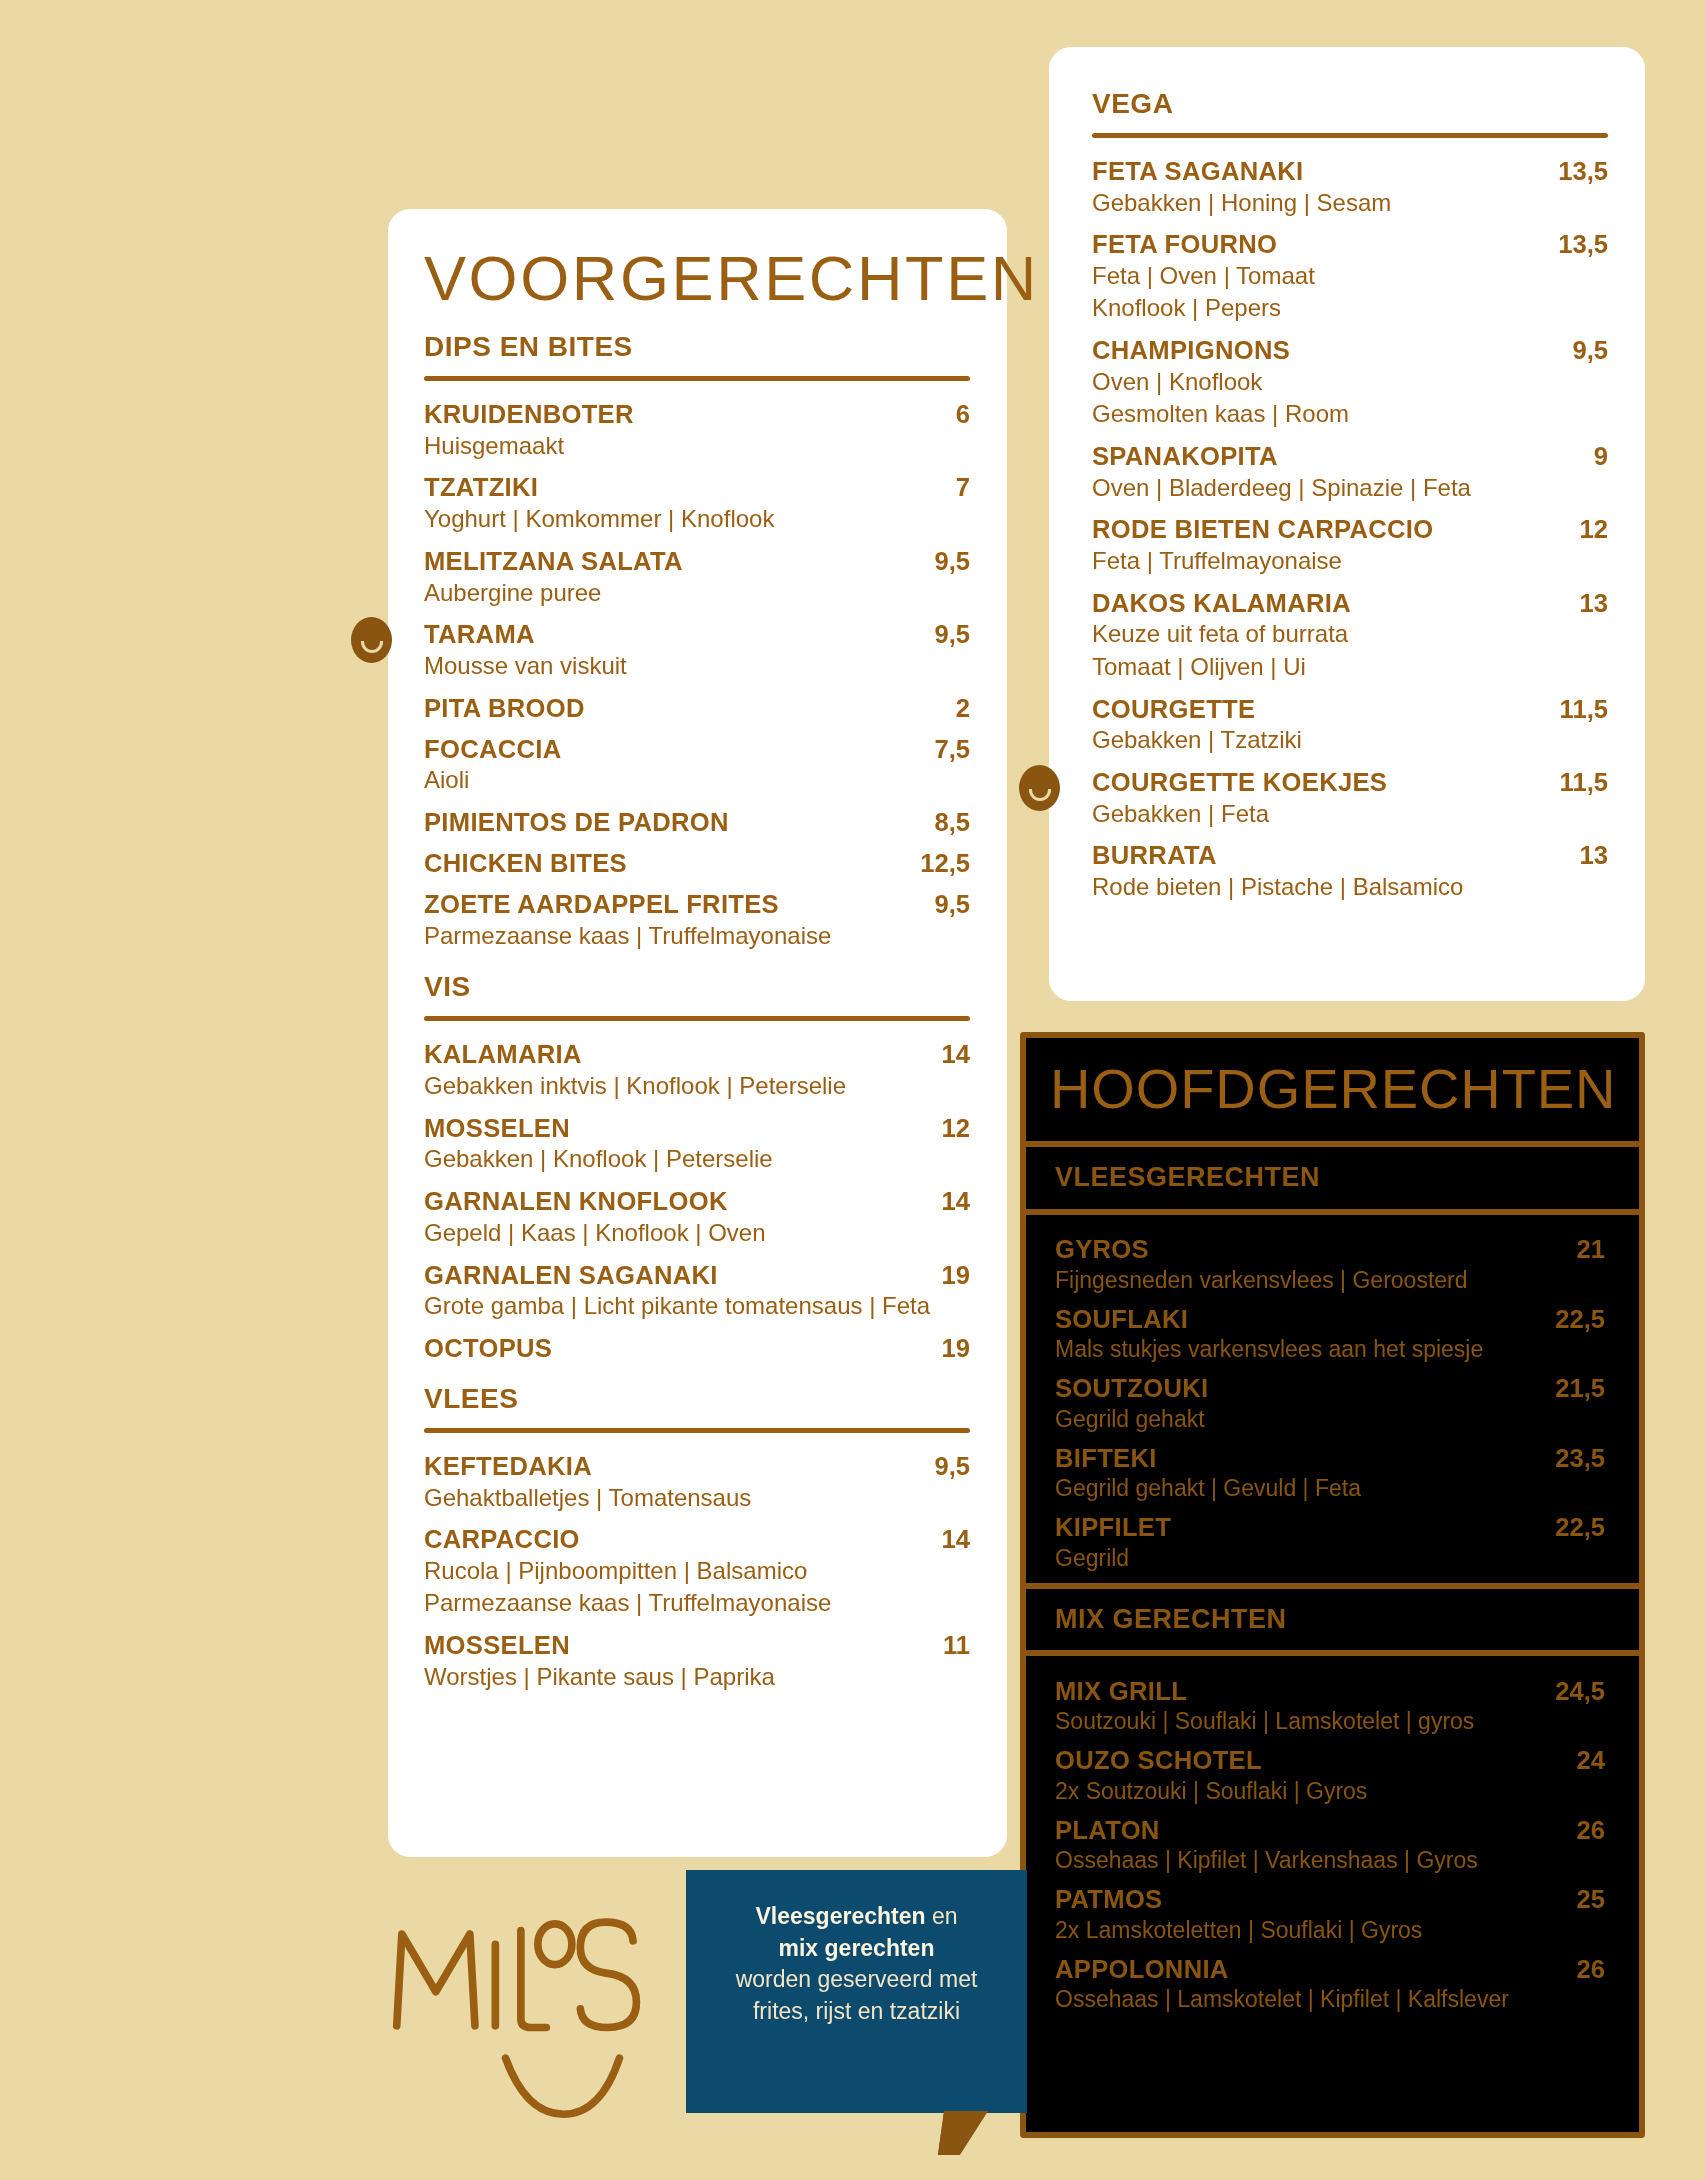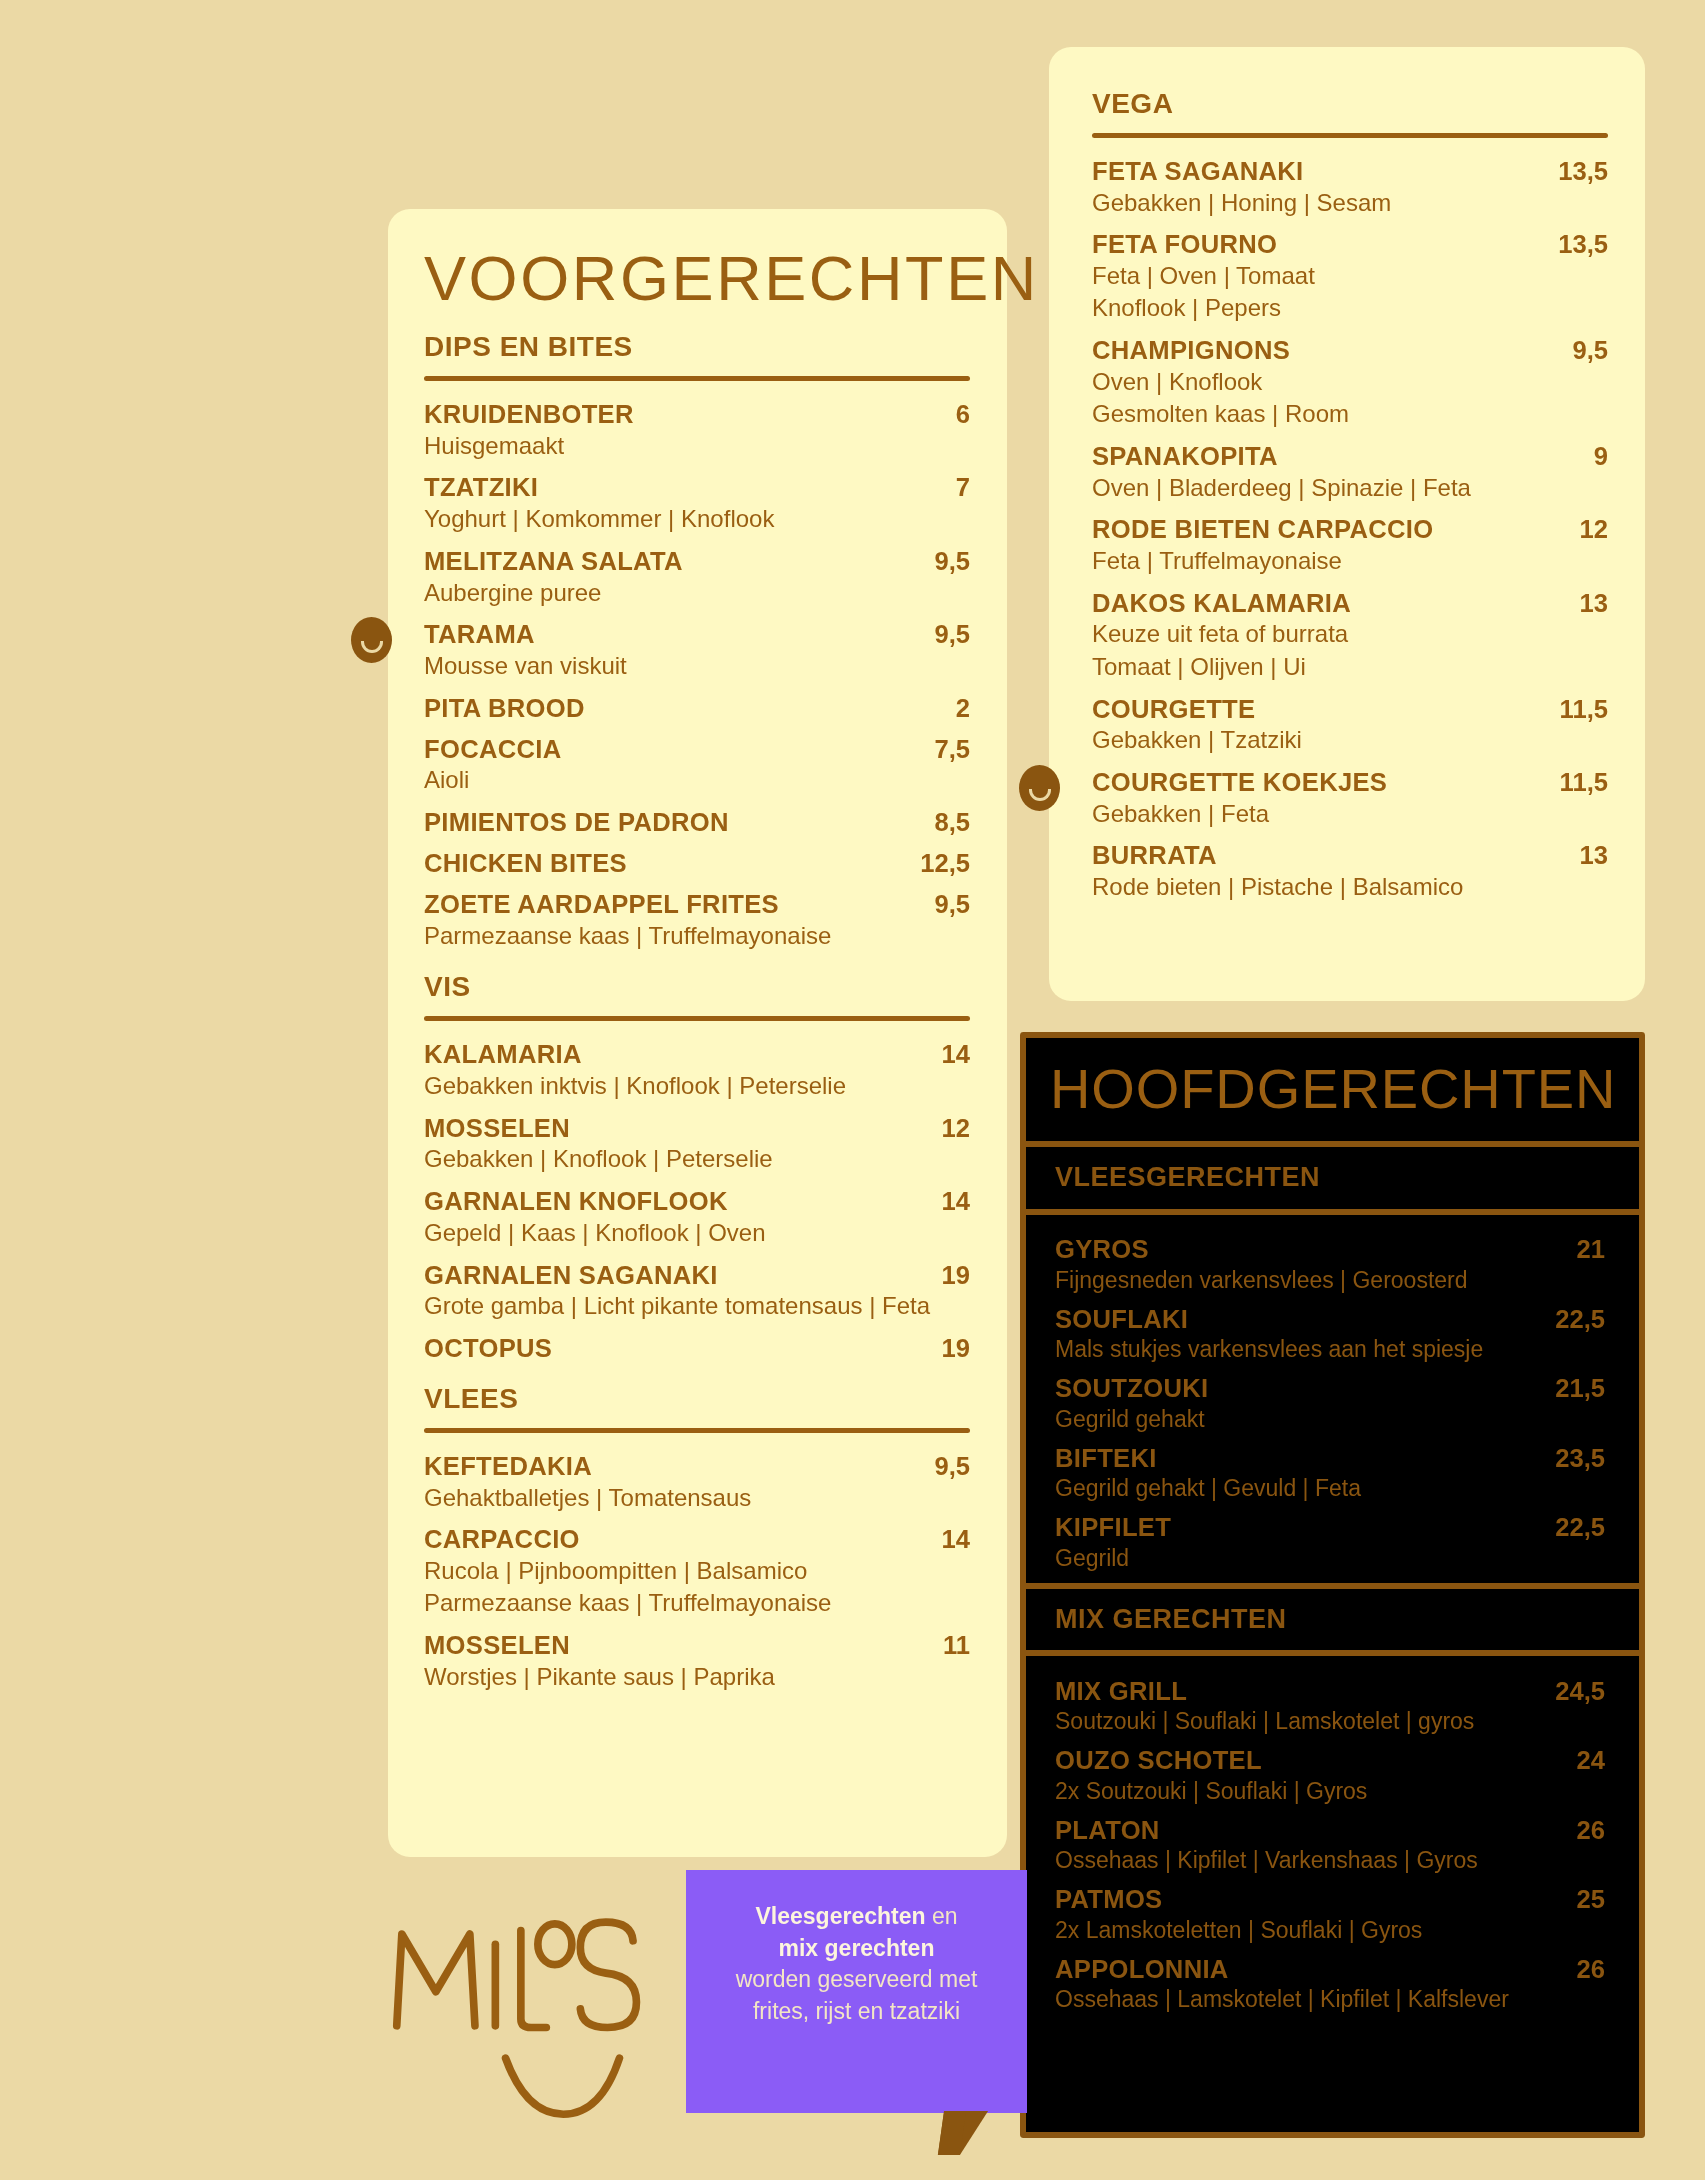--- a/index.html
+++ b/index.html
@@ -15,21 +15,21 @@
   #root {
     position: relative;
     width: 1705px;
     height: 2181px;
     background: #ebd9a5;
   }
 
   
   .card-white {
     position: absolute;
-    background: #fef9c3;
+    background: #ffffff;
     border-radius: 22px;
   }
 
   
   #voorgerechten-card {
     left: 388px;
     top: 209px;
     width: 619px;
     height: 1648px;
     padding: 36px 37px 0 36px;
@@ -183,21 +183,21 @@
     height: 221px;
   }
 
   
   #serve-note {
     position: absolute;
     left: 686px;
     top: 1870px;
     width: 341px;
     height: 243px;
-    background: #8b5cf6;
+    background: #0c4a6e;
     padding: 31px 25.6px 0 25.6px;
     text-align: center;
   }
   #serve-note .nline {
     font-size: 23px;
     color: #f4e6c4;
     line-height: 1.38;
   }
   #serve-note .nline b { font-weight: bold; color: #fdf4dd; }
   #bubble-tail {

